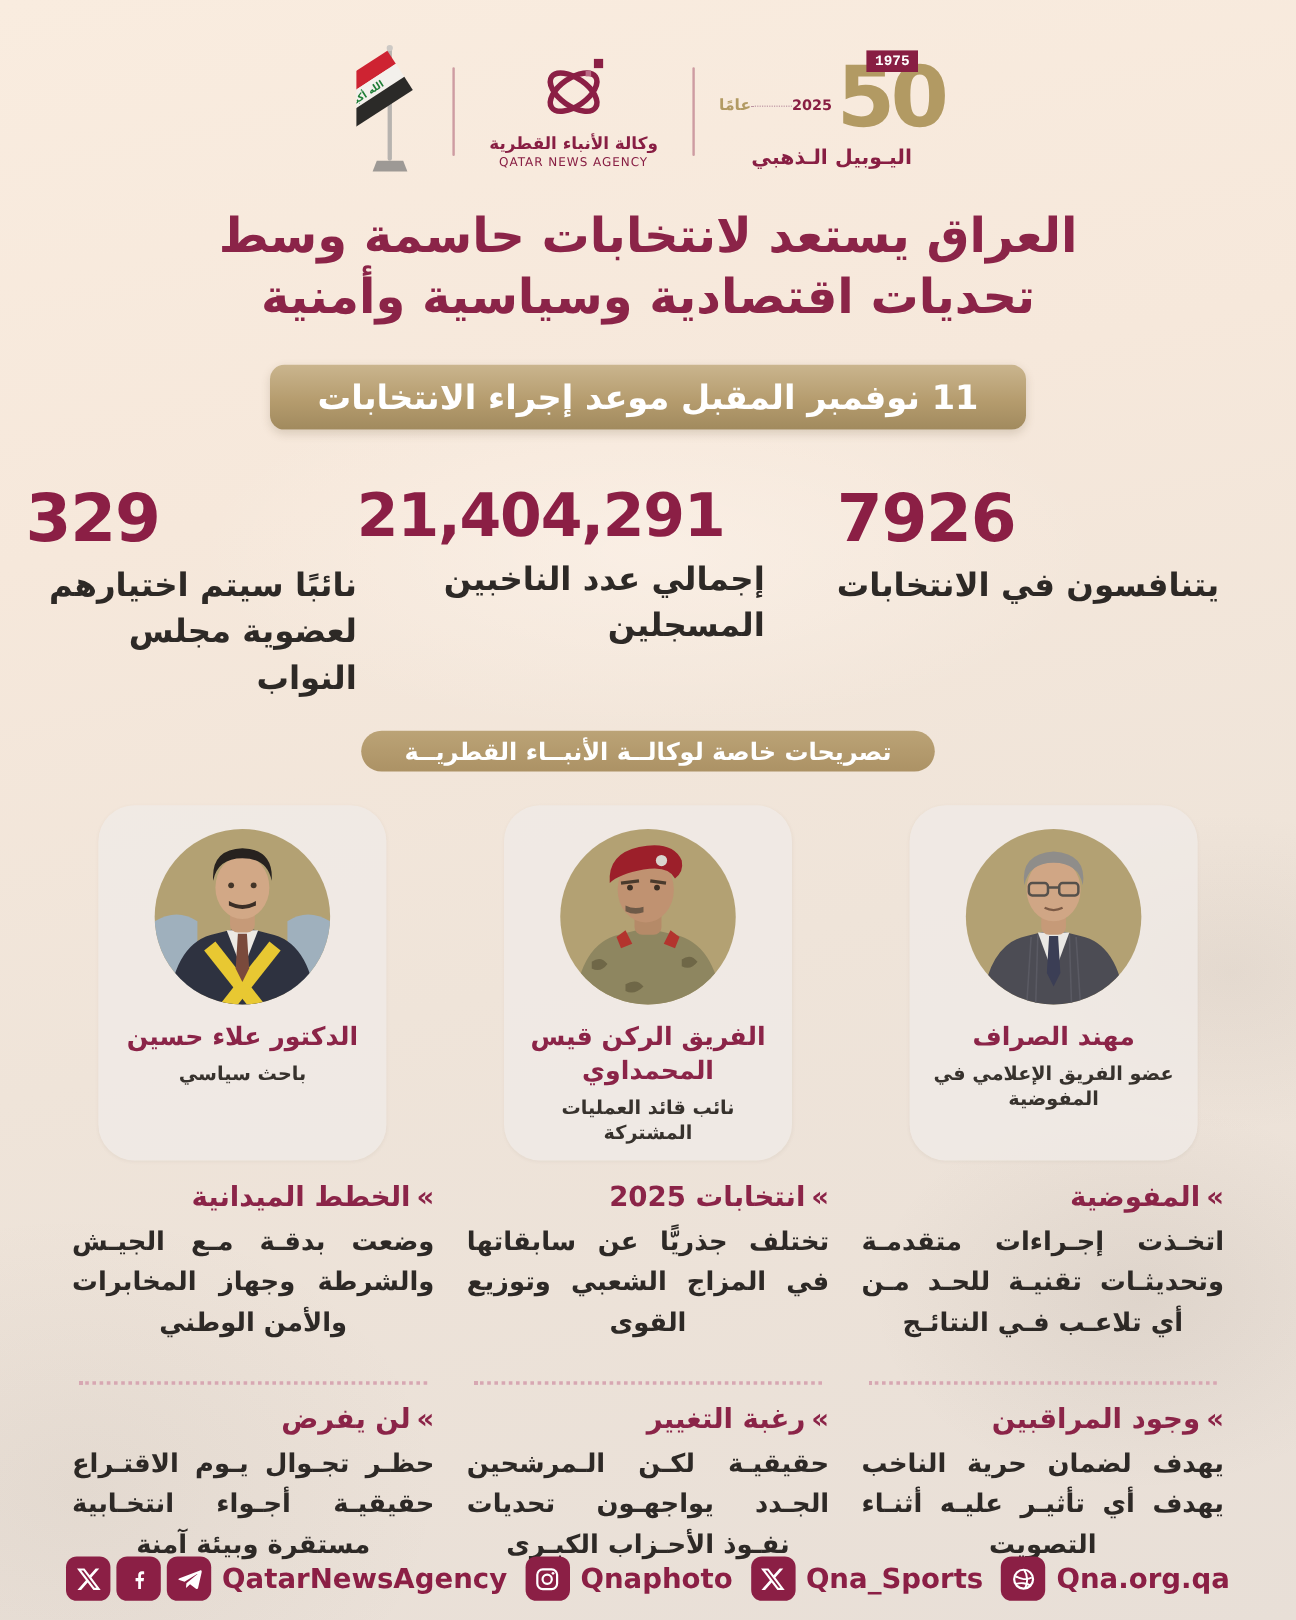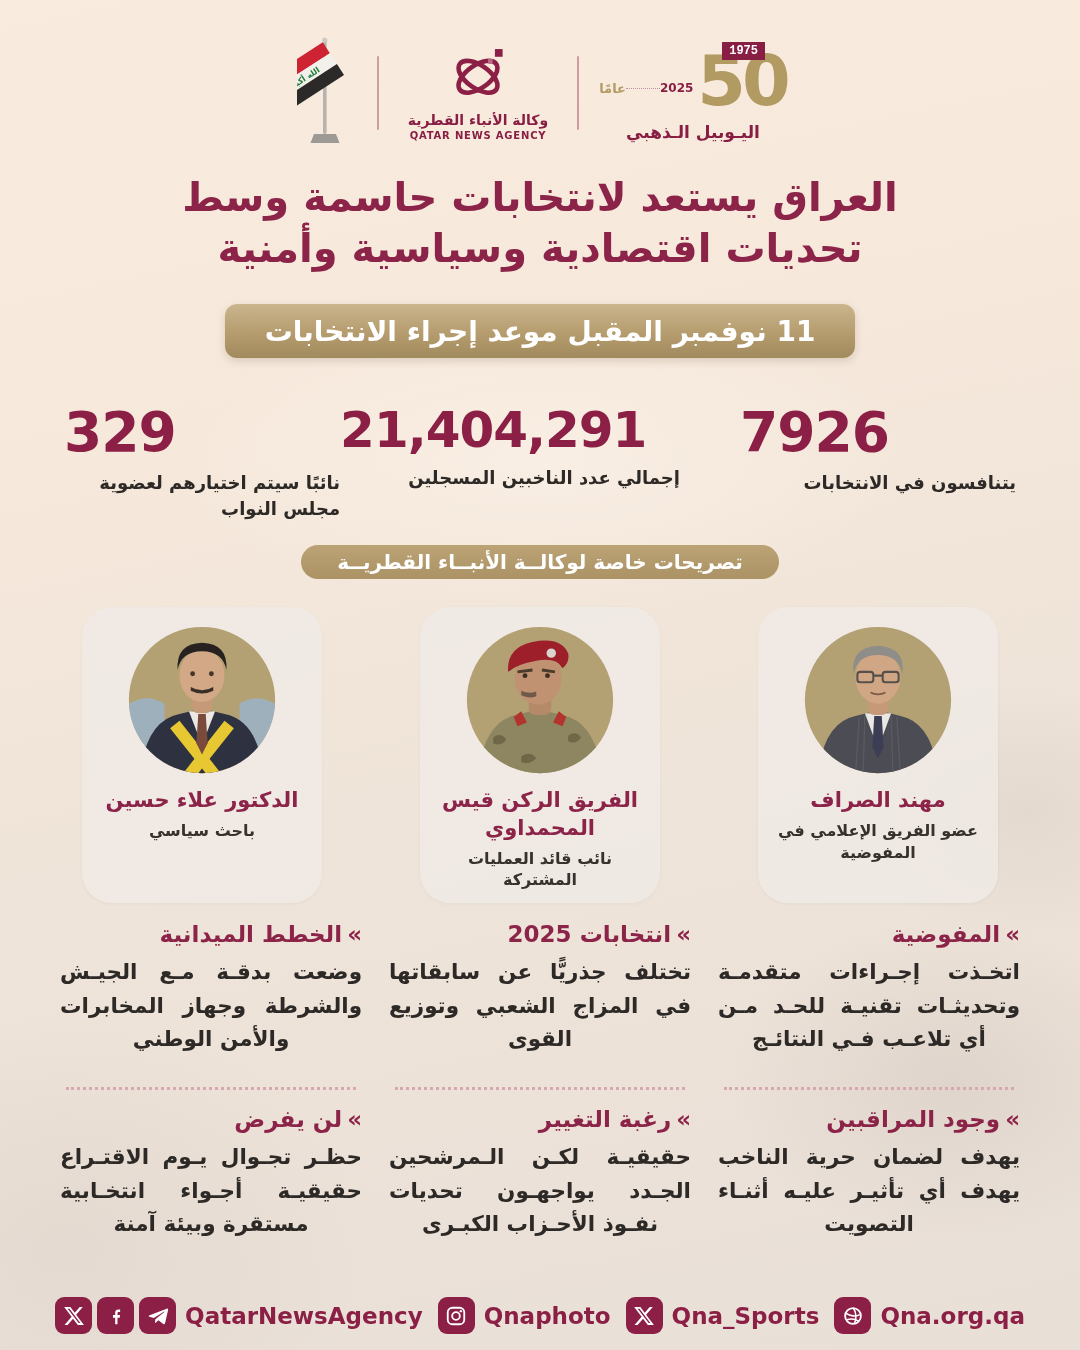--- a/index.html
+++ b/index.html
@@ -21,21 +21,21 @@
       radial-gradient(ellipse 420px 320px at 6% 92%, rgba(120,112,104,.07), transparent 72%),
       radial-gradient(ellipse 500px 200px at 50% 34%, rgba(255,246,238,.5), transparent 75%);
   }
   .layer { position:relative; z-index:1; }
 
   
   .header { display:flex; direction:ltr; align-items:center; justify-content:center; gap:24px; padding-top:36px; height:150px; }
   .vdiv { width:2px; height:74px; background:#881e43; opacity:.38; border-radius:2px; }
   .qna-logo { text-align:center; width:150px; }
   .qna-name-ar { color:#881e43; font-size:14px; font-weight:bold; margin-top:2px; direction:rtl; }
-  .qna-name-en { color:#881e43; font-size:10px; font-weight:bold; letter-spacing:.8px; margin-top:2px; }
+  .qna-name-en { color:#881e43; font-size:10px; font-weight:normal; letter-spacing:.8px; margin-top:2px; }
   .jubilee { width:180px; text-align:center; position:relative; }
   .jub-top { position:relative; height:74px; direction:ltr; display:flex; align-items:center; justify-content:center; }
   .jub-left { display:flex; flex-direction:row; align-items:center; margin-right:4px; margin-top:14px; }
   .jub-amaa { color:#b29a63; font-size:13px; font-weight:bold; }
   .jub-dots { width:34px; border-top:1.5px dotted #a4708a; margin:3px 0; opacity:.7; }
   .jub-2025 { color:#881e43; font-size:12px; font-weight:bold; }
   .jub-50 { color:#b29a63; font-size:70px; font-weight:bold; line-height:1; letter-spacing:-4px; }
   .jub-1975 { position:absolute; top:-2px; right:18px; background:#881e43; color:#fff; font-size:12px; font-weight:bold; padding:2px 7px;font-family:Liberation Mono, monospace; }
   .jub-label { color:#881e43; font-size:17px; font-weight:bold; margin-top:4px; }
 
@@ -50,21 +50,21 @@
     box-shadow:0 3px 8px rgba(90,70,40,.18);
     text-align:right;
   }
 
   
   .stats { margin-top:46px; display:flex; padding:0 64px; }
   .stat { }
   .stat-1 { flex:0 0 29%; } .stat-2 { flex:0 0 42%; } .stat-3 { flex:0 0 29%; }
   .stat-value { color:#8b1f45; font-size:55px; font-weight:bold; direction:ltr; unicode-bidi:embed; line-height:1.05; letter-spacing:-1px; }
   .stat-2 .stat-value { font-size:50px; }
-  .stat-label { margin:8px auto 0; color:#2d2926; font-size:18px; font-weight:bold; line-height:1.42; }
+  .stat-label { margin:8px auto 0; color:#2d2926; font-size:27px; font-weight:bold; line-height:1.42; }
   .stat-1 .stat-label { white-space:nowrap; }
   .stat-2 .stat-label { max-width:280px; }
   .stat-3 .stat-label { max-width:300px; }
 
   
   .statements {
     margin:24px auto 0; width:fit-content; padding:0 36px; height:34px; border-radius:24px;
     background:linear-gradient(180deg,#bba376 0%,#ac9265 100%);
     color:#fff; font-size:20px; font-weight:bold; display:flex; align-items:center; justify-content:center;
   }

